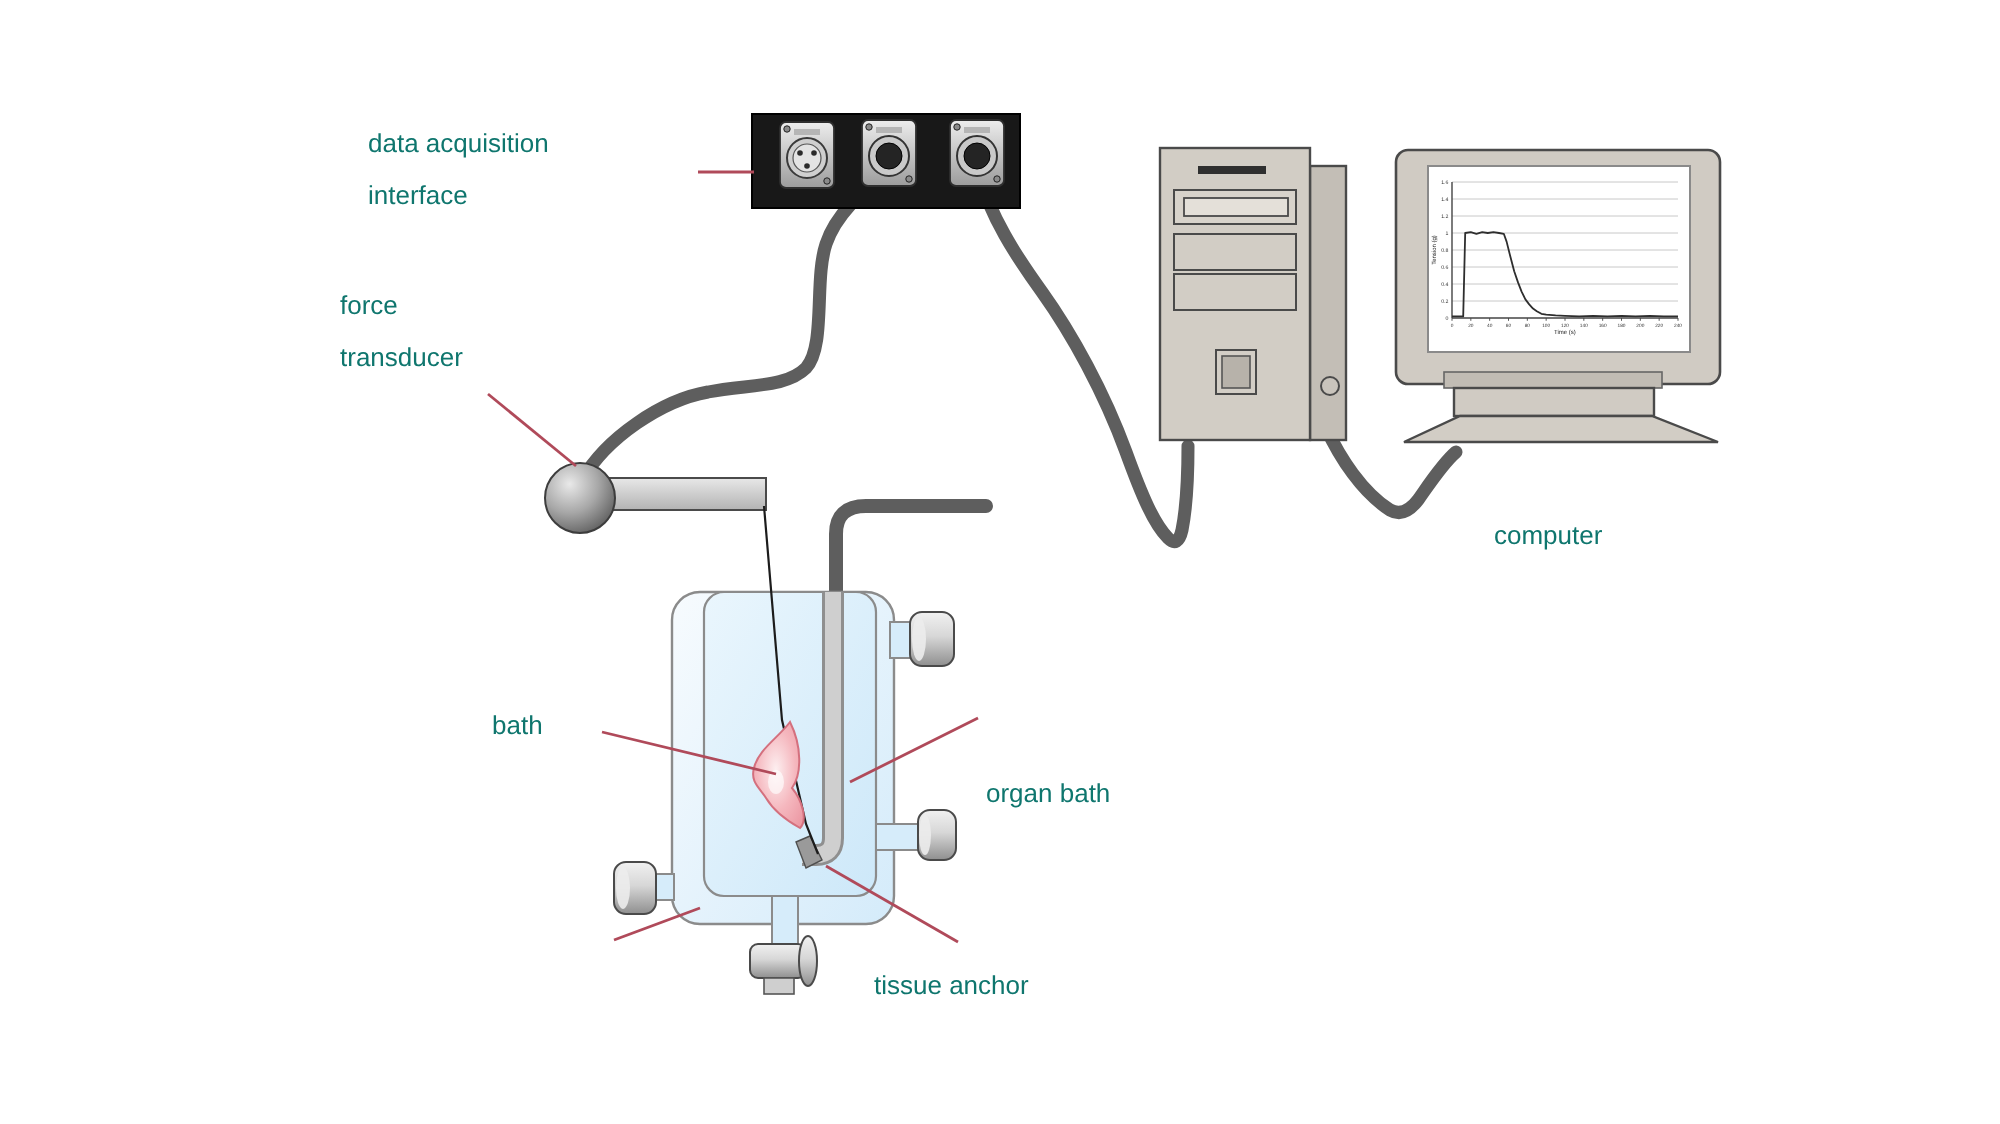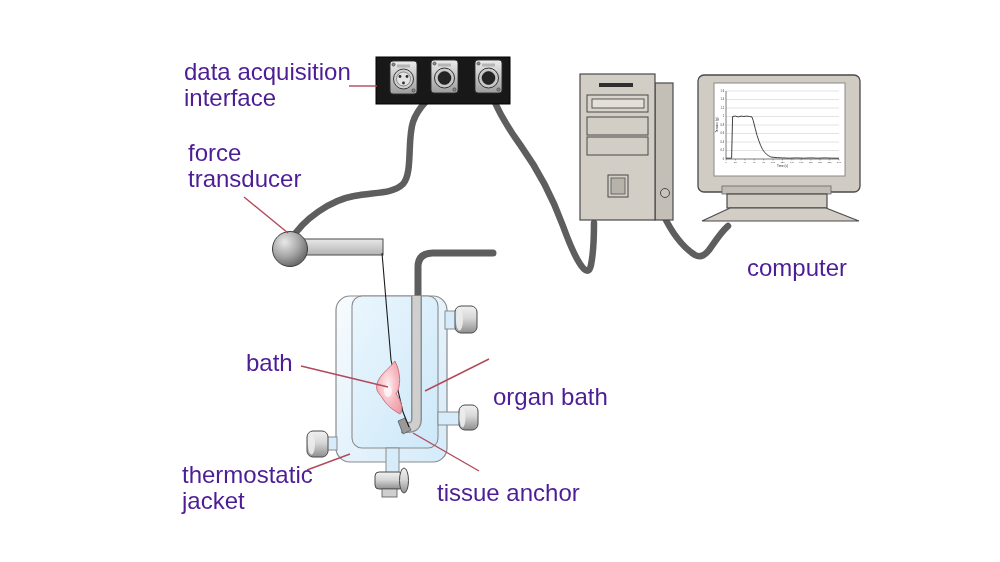--- a/index.html
+++ b/index.html
@@ -1,20 +1,20 @@
 <!DOCTYPE html>
 <html><head>
 <meta charset="utf-8">
 <style>
   html,body{margin:0;padding:0;}
   body{width:1000px;height:562px;background:#ffffff;overflow:hidden;position:relative;
        font-family:"Liberation Sans",sans-serif;}
   .stage{position:absolute;left:0;top:0;width:1000px;height:562px;}
   svg{position:absolute;left:0;top:0;}
-  .lbl{position:absolute;font-size:24px;line-height:26px;color:#4c1d95;white-space:pre-line;}
+  .lbl{position:absolute;font-size:13px;line-height:26px;color:#0f766e;white-space:pre-line;}
   svg text{font-family:"Liberation Sans",sans-serif;}
 </style>
 </head>
 <body>
 
 <div class="stage">
 
 <svg width="1000" height="562" viewBox="0 0 1000 562">
   <defs>
     <radialGradient id="ballGrad" cx="35%" cy="30%" r="75%">
@@ -203,22 +203,20 @@
     <line x1="244" y1="197" x2="288" y2="233"></line>
     <line x1="301" y1="366" x2="388" y2="387"></line>
     <line x1="489" y1="359" x2="425" y2="391"></line>
     <line x1="307" y1="470" x2="350" y2="454"></line>
     <line x1="413" y1="433" x2="479" y2="471"></line>
   </g>
 </svg>
 
 <div class="lbl" style="left:184px;top:59px;">data acquisition
 interface</div>
-<div class="lbl" style="left:170px;top:140px;margin-left:18px;">force
+<div class="lbl" style="left:170px;top:140px;">force
 transducer</div>
 <div class="lbl" style="left:747px;top:255px;text-align:right;">computer</div>
 <div class="lbl" style="left:246px;top:350px;">bath</div>
 <div class="lbl" style="left:493px;top:340px;margin-top:44px;">organ bath</div>
-<div class="lbl" style="left:182px;top:462px;">thermostatic
-jacket</div>
 <div class="lbl" style="left:437px;top:480px;text-align:right;">tissue anchor</div>
 
 </div>
 
 </body></html>

